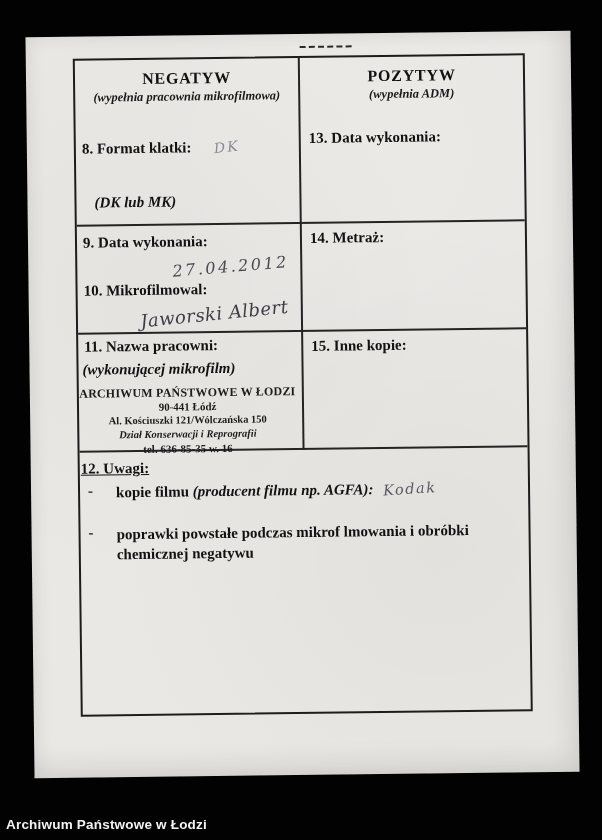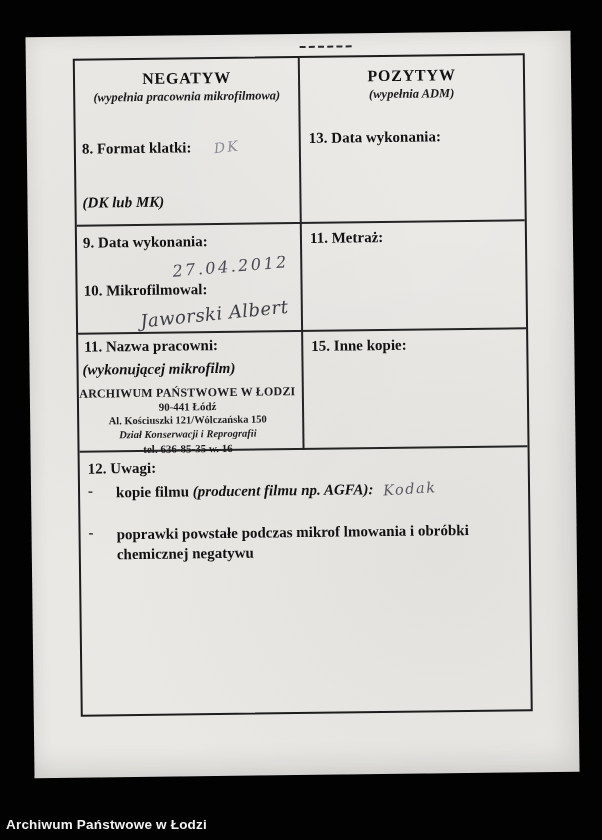--- a/index.html
+++ b/index.html
@@ -136,58 +136,58 @@
       <div class="h-divider h-div-1"></div>
       <div class="h-divider h-div-2"></div>
       <div class="h-divider h-div-3"></div>
 
       <div class="cell cell-l rowA">
         <div class="col-title">NEGATYW</div>
         <div class="col-sub">(wypełnia pracownia mikrofilmowa)</div>
         <div class="lbl" style="left:6px; top:80px;">
           <span>8. Format klatki:</span><span class="hand hw-dk">DK</span>
         </div>
-        <div class="lbl hint" style="left:6px; top:134px;">(DK lub MK)</div>
+        <div class="lbl hint" style="left:18px; top:134px;">(DK lub MK)</div>
       </div>
 
       <div class="cell cell-r rowA">
         <div class="col-title">POZYTYW</div>
         <div class="col-sub">(wypełnia ADM)</div>
         <div class="lbl" style="left:8px; top:72px;">13. Data wykonania:</div>
       </div>
 
       <div class="cell cell-l rowB">
         <div class="lbl" style="left:6px; top:8px;">9. Data wykonania:</div>
         <div class="hand hw-date">27.04.2012</div>
         <div class="lbl" style="left:6px; top:56px;">10. Mikrofilmowal:</div>
         <div class="hand hw-sign">Jaworski Albert</div>
       </div>
 
       <div class="cell cell-r rowB">
-        <div class="lbl" style="left:8px; top:6px;">11. Metraż:</div>
+        <div class="lbl" style="left:8px; top:6px;">14. Metraż:</div>
       </div>
 
       <div class="cell cell-l rowC">
         <div class="lbl" style="left:6px; top:4px;">11. Nazwa pracowni:</div>
         <div class="lbl hint" style="left:4px; top:27px;">(wykonującej mikrofilm)</div>
         <div class="stamp">
           <div class="stamp-line1">ARCHIWUM PAŃSTWOWE W ŁODZI</div>
           <div class="stamp-line2">90-441 Łódź</div>
           <div class="stamp-line3">Al. Kościuszki 121/Wólczańska 150</div>
           <div class="stamp-line4">Dział Konserwacji i Reprografii</div>
           <div class="stamp-line5">tel. 636-85-35 w. 16</div>
         </div>
       </div>
 
       <div class="cell cell-r rowC">
         <div class="lbl" style="left:8px; top:6px;">15. Inne kopie:</div>
       </div>
 
       <div class="cell rowD">
-        <div class="lbl" style="left:8px; top:8px;">12. Uwagi:</div>
+        <div class="lbl" style="left:1px; top:8px;text-decoration:underline;">12. Uwagi:</div>
 
         <div class="uwagi-item uwagi-item-1">
           <span class="dash">-</span>
           <span class="uwagi-text"><span class="b">kopie filmu</span>&nbsp;<span class="bi">(producent filmu np. AGFA):</span><span class="hand hw-kodak">Kodak</span></span>
         </div>
 
         <div class="uwagi-item uwagi-item-2">
           <span class="dash">-</span>
           <span class="uwagi-text b">poprawki powstałe podczas mikrof lmowania i obróbki chemicznej negatywu</span>
         </div>

